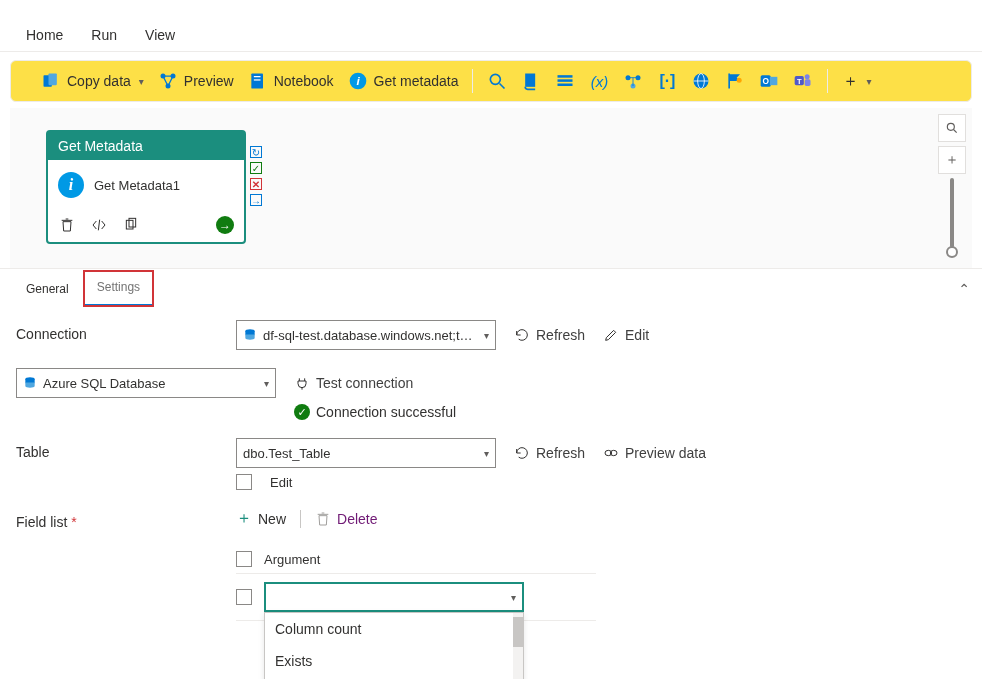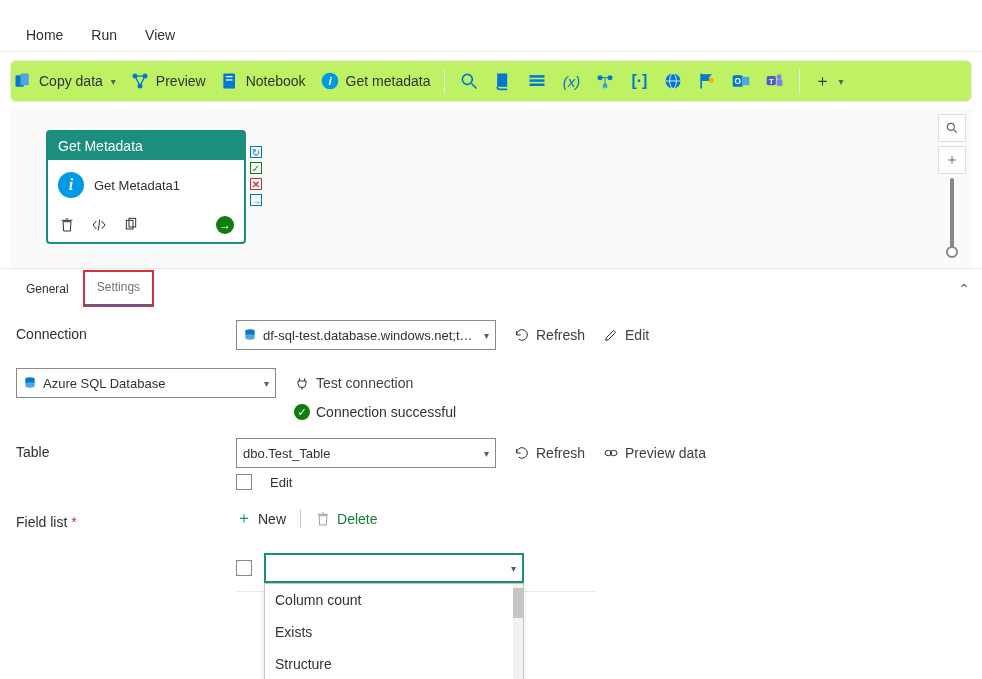--- a/index.html
+++ b/index.html
@@ -4,21 +4,21 @@
 <style>
   * { box-sizing: border-box; margin: 0; padding: 0; font-family: "Segoe UI", Arial, sans-serif; }
   body { width: 982px; height: 679px; background: #fff; font-size: 13px; color: #323130; overflow: hidden; }
 
   
   .top-tabs { display: flex; gap: 0; padding: 0 12px; border-bottom: 1px solid #edebe9; height: 52px; align-items: flex-end; }
   .top-tab { padding: 8px 14px; cursor: pointer; font-size: 14px; color: #323130; }
   .top-tab.active { border-bottom: 3px solid #117865; color: #323130; font-weight: 500; }
 
   
-  .toolbar { display: flex; align-items: center; gap: 14px; padding: 8px 2px; border: 1px solid #edebe9; border-radius: 6px; margin: 8px 10px 6px 10px; background: #bef264; }
+  .toolbar { display: flex; align-items: center; gap: 14px; padding: 8px 30px; border: 1px solid #edebe9; border-radius: 6px; margin: 8px 10px 6px 10px; background: #fde047; }
   .tool { display: flex; align-items: center; gap: 6px; cursor: pointer; font-size: 14px; }
   .tool-icon { width: 20px; height: 20px; display: inline-flex; align-items: center; justify-content: center; }
   .chev { font-size: 10px; color: #605e5c; margin-left: 2px; }
   .toolbar-sep { width: 1px; height: 24px; background: #edebe9; }
 
   
   .canvas-area { position: relative; height: 160px; background: #fafafa; margin: 0 10px 0 10px; overflow: hidden; }
   .canvas-controls { position: absolute; right: 6px; top: 6px; display: flex; flex-direction: column; align-items: center; }
   .cc-btn { width: 28px; height: 28px; border: 1px solid #e1dfdd; background: #fff; display: flex; align-items: center; justify-content: center; margin-bottom: 4px; cursor: pointer; font-size: 14px; color: #605e5c; }
   .cc-line { width: 4px; height: 70px; background: #8a8886; border-radius: 2px; }
@@ -63,21 +63,21 @@
   .combo .combo-chev { font-size: 10px; color: #605e5c; }
 
   .link-action { display: flex; align-items: center; gap: 6px; cursor: pointer; font-size: 14px; color: #404040; }
   .link-action svg { width: 16px; height: 16px; }
   .status-ok { display: flex; align-items: center; gap: 6px; font-size: 14px; }
   .status-ok .ok { width: 16px; height: 16px; border-radius: 50%; background: #107c10; color: #fff; display:flex; align-items:center; justify-content:center; font-size: 11px; }
 
   .chk { width: 16px; height: 16px; border: 1px solid #8a8886; background: #fff; display:inline-block; cursor:pointer; }
 
   .btn-new { display: flex; align-items: center; gap: 6px; cursor: pointer; font-size: 14px; }
-  .btn-del { display: flex; align-items: center; gap: 6px; cursor: pointer; font-size: 14px; color: #15803d; }
+  .btn-del { display: flex; align-items: center; gap: 6px; cursor: pointer; font-size: 14px; color: #701a75; }
   .vline { width: 1px; height: 18px; background: #c8c6c4; }
 
   .arg-table { margin-top: 10px; }
   .arg-head { display: flex; align-items: center; gap: 12px; padding: 6px 0; border-bottom: 1px solid #edebe9; width: 360px; }
   .arg-row { display: flex; align-items: center; gap: 12px; padding: 8px 0; border-bottom: 1px solid #edebe9; width: 360px; }
   .arg-select-wrap { position: relative; }
   .arg-select { width: 260px; height: 30px; border: 2px solid #1b8e7e; background: #fff; display: flex; align-items: center; padding: 0 6px; cursor: pointer; }
   .arg-select .combo-chev { margin-left: auto; font-size: 10px; color: #605e5c; }
 
   .dropdown { position: absolute; top: 30px; left: 0; width: 260px; border: 1px solid #c8c6c4; background: #fff; z-index: 10; box-shadow: 0 2px 6px rgba(0,0,0,0.1); }
@@ -383,20 +383,24 @@
         </div>
         <div class="vline"></div>
         <div class="btn-del">
           <svg viewBox="0 0 24 24" width="16" height="16">
               <path d="M6 7h12l-1 14H7zM4 5h16M10 3h4" fill="none" stroke="#a19f9d" stroke-width="1.5"></path>
             </svg>
           <span>Delete</span>
         </div>
       </div>
       <div class="arg-table">
+        <div class="arg-head">
+          <span class="chk"></span>
+          <span>Argument</span>
+        </div>
         <div class="arg-row">
           <span class="chk"></span>
           <div class="arg-select-wrap">
             <div class="arg-select">
               <span class="combo-chev">▾</span>
             </div>
             <div class="dropdown">
               <div class="dd-body">
                 <div class="dd-item">Column count</div>
                 <div class="dd-item">Exists</div>

